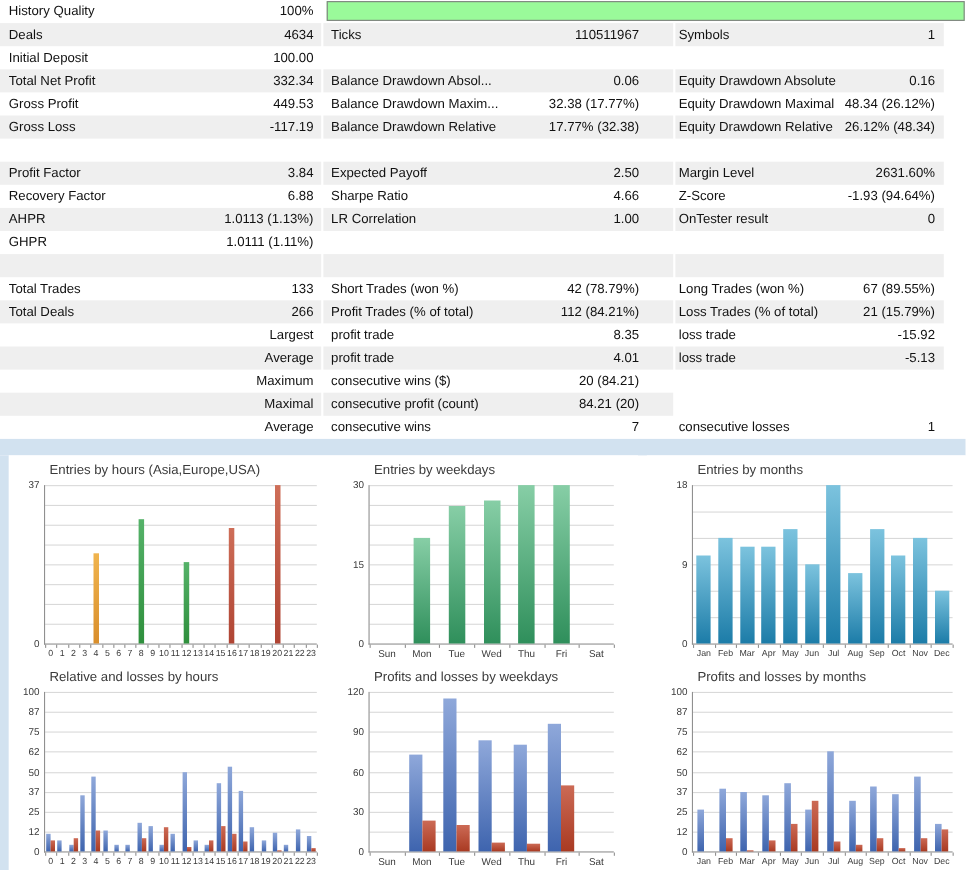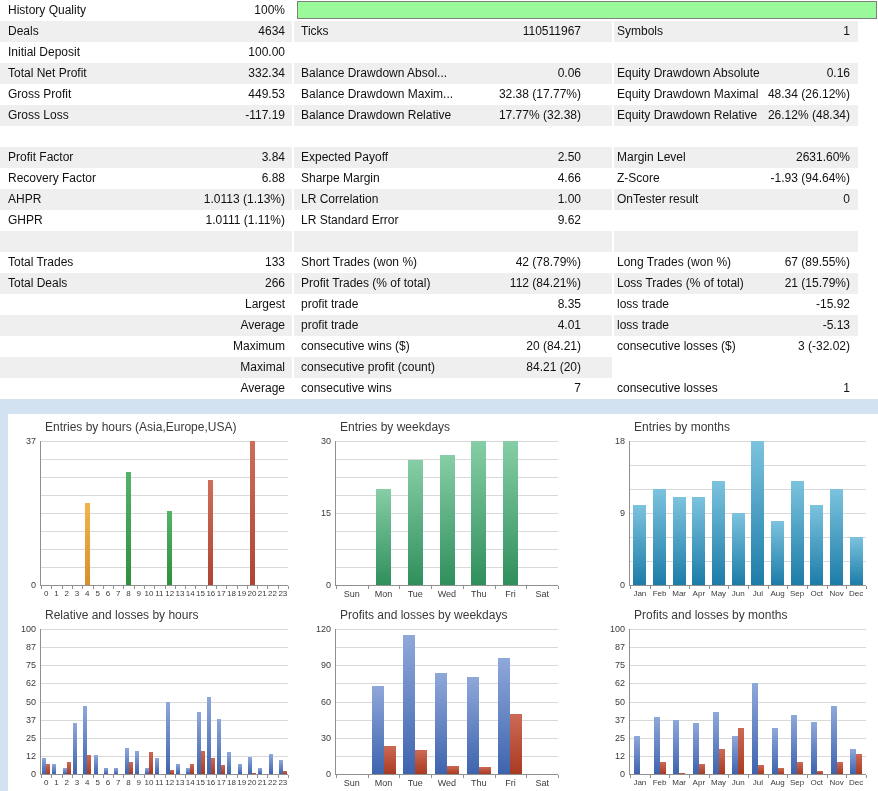--- a/index.html
+++ b/index.html
@@ -129,21 +129,21 @@
           <div class="lab">Margin Level</div>
           <div class="val">2631.60%</div>
         </div>
       </div>
       <div class="srow">
         <div class="cell c1">
           <div class="lab">Recovery Factor</div>
           <div class="val">6.88</div>
         </div>
         <div class="cell c2">
-          <div class="lab">Sharpe Margin</div>
+          <div class="lab">Sharpe Ratio</div>
           <div class="val">4.66</div>
         </div>
         <div class="cell c3">
           <div class="lab">Z-Score</div>
           <div class="val">-1.93 (94.64%)</div>
         </div>
       </div>
       <div class="srow shade">
         <div class="cell c1">
           <div class="lab">AHPR</div>
@@ -155,24 +155,20 @@
         </div>
         <div class="cell c3">
           <div class="lab">OnTester result</div>
           <div class="val">0</div>
         </div>
       </div>
       <div class="srow">
         <div class="cell c1">
           <div class="lab">GHPR</div>
           <div class="val">1.0111 (1.11%)</div>
-        </div>
-        <div class="cell c2">
-          <div class="lab">LR Standard Error</div>
-          <div class="val">9.62</div>
         </div>
         <div class="cell c3"></div>
       </div>
       <div class="srow shade">
         <div class="cell c1"></div>
         <div class="cell c2"></div>
         <div class="cell c3"></div>
       </div>
       <div class="srow">
         <div class="cell c1">
@@ -228,24 +224,20 @@
           <div class="val">-5.13</div>
         </div>
       </div>
       <div class="srow">
         <div class="cell c1">
           <div class="val">Maximum</div>
         </div>
         <div class="cell c2">
           <div class="lab">consecutive wins ($)</div>
           <div class="val">20 (84.21)</div>
-        </div>
-        <div class="cell c3">
-          <div class="lab">consecutive losses ($)</div>
-          <div class="val">3 (-32.02)</div>
         </div>
       </div>
       <div class="srow shade">
         <div class="cell c1">
           <div class="val">Maximal</div>
         </div>
         <div class="cell c2">
           <div class="lab">consecutive profit (count)</div>
           <div class="val">84.21 (20)</div>
         </div>

